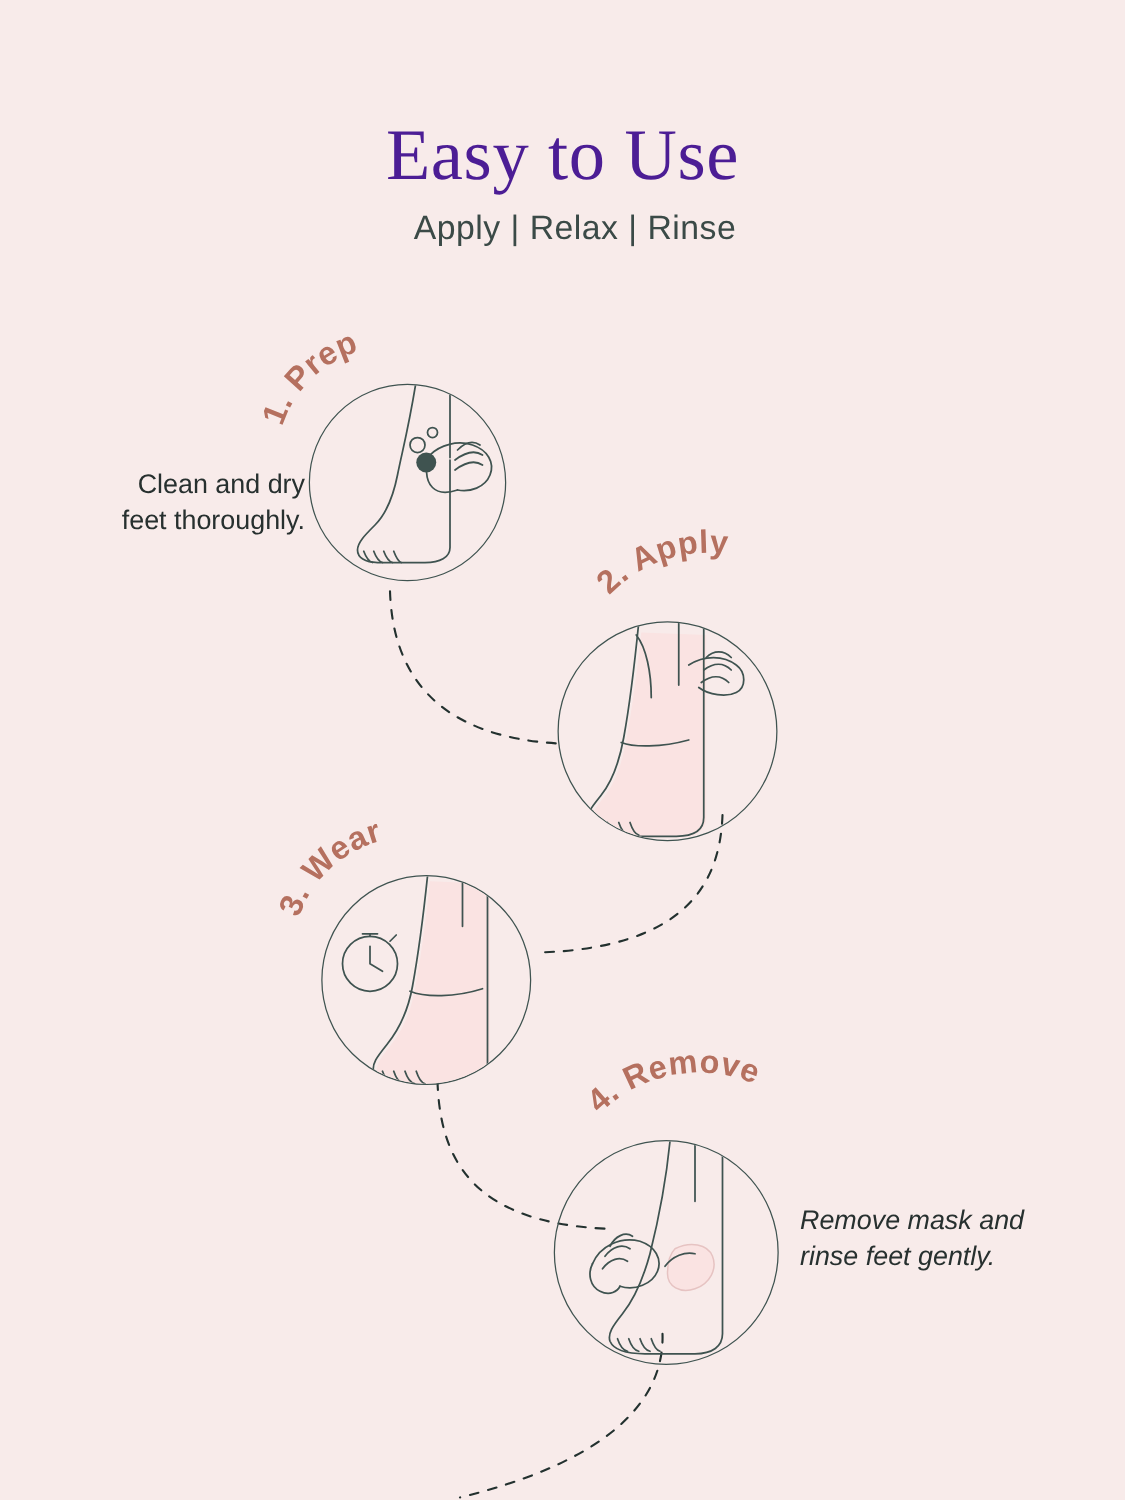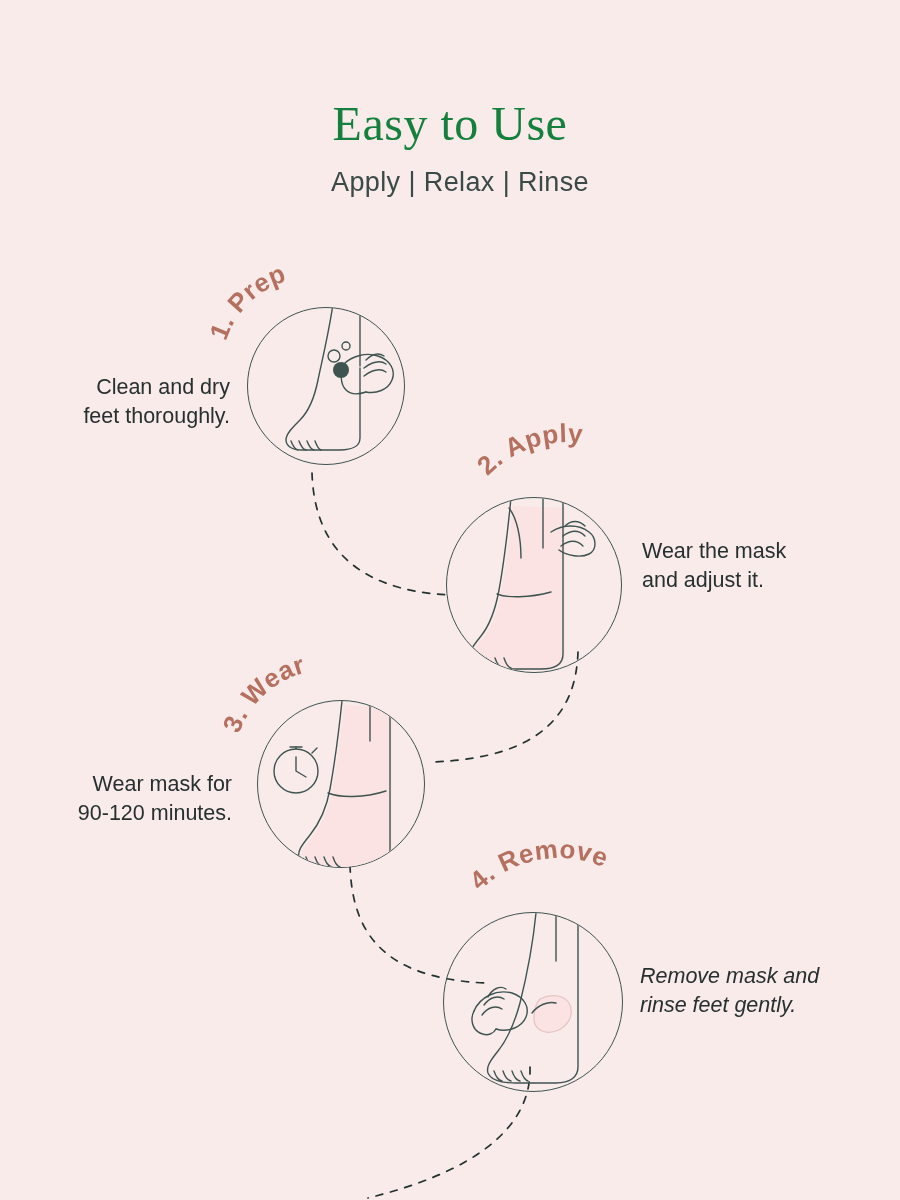--- a/index.html
+++ b/index.html
@@ -23,24 +23,24 @@
   
   .header {
     position: absolute;
     top: 92px;
     left: 0;
     width: 900px;
     text-align: center;
   }
   .title {
     font-family: "Liberation Serif", serif;
-    font-size: 48px;
+    font-size: 58px;
     line-height: 64px;
     letter-spacing: 0.5px;
-    color: #15803d;
+    color: #4c1d95;
     font-weight: 400;
   }
   .subtitle {
     margin-top: 10px;
     font-family: "Liberation Sans", sans-serif;
     font-size: 27px;
     line-height: 32px;
     color: #3b4a47;
     letter-spacing: 0.4px;
     padding-left: 20px;
@@ -133,21 +133,21 @@
         <circle cx="98" cy="38" r="4"></circle>
         <circle cx="86" cy="48" r="6"></circle>
         <circle cx="93" cy="62" r="8" fill="#3f5350" stroke="none"></circle>
       </g>
     </svg>
   </div>
   <svg class="arc-text" style="left:215px; top:272px; width:200px; height:80px;" viewBox="0 0 200 80">
     <path id="arc1" d="M10 72 A 92 92 0 0 1 112 6" fill="none"></path>
     <text><textPath href="#arc1" startOffset="2%">1. Prep</textPath></text>
   </svg>
-  <div class="step-caption caption-left" style="left:30px; top:373px; width:200px;">Clean and dry
+  <div class="step-caption caption-left" style="left:44px; top:373px; width:200px;">Clean and dry
 feet thoroughly.</div>
 
   <div class="step-circle" style="left:446px; top:497px; width:176px; height:176px;">
     <svg width="176" height="176" viewBox="0 0 176 176">
 
       <path d="M66 8 C 62 46, 58 72, 54 94 C 50 116, 44 130, 36 140 C 28 150, 24 156, 26 162 C 29 169, 40 172, 54 172 L 96 172 C 110 172, 118 166, 118 156 L 118 10 Z" fill="#fae3e2" stroke="none"></path>
       <g fill="none" stroke="#3f5350" stroke-width="1.4" stroke-linecap="round" stroke-linejoin="round">
 
         <path d="M64 0 C 60 40, 56 70, 52 92 C 48 114, 42 128, 34 138 C 26 148, 21 154, 23 161 C 26 168, 38 171, 52 171 L 94 171 C 108 171, 116 166, 116 156 L 116 4"></path>
         <path d="M96 0 L 96 50"></path>
@@ -165,22 +165,20 @@
         <path d="M114 48 C 122 42, 130 42, 136 48"></path>
 
         <path d="M62 10 C 70 20, 74 40, 74 60"></path>
       </g>
     </svg>
   </div>
   <svg class="arc-text" style="left:478px; top:438px; width:220px; height:90px;" viewBox="0 0 220 90">
     <path id="arc2" d="M8 40 A 110 110 0 0 1 130 12 A 110 110 0 0 1 176 82" fill="none"></path>
     <text><textPath href="#arc2" startOffset="1%">2. Apply</textPath></text>
   </svg>
-  <div class="step-caption caption-right" style="left:642px; top:537px; width:230px;">Wear the mask
-and adjust it.</div>
 
   <div class="step-circle" style="left:257px; top:700px; width:168px; height:168px;">
     <svg width="168" height="168" viewBox="0 0 168 168">
 
       <path d="M86 4 C 82 42, 78 68, 74 90 C 70 112, 62 126, 54 136 C 46 146, 42 152, 44 158 C 47 165, 58 168, 72 168 L 112 168 C 126 168, 134 162, 134 152 L 134 6 Z" fill="#fae3e2" stroke="none"></path>
       <g fill="none" stroke="#3f5350" stroke-width="1.4" stroke-linecap="round" stroke-linejoin="round">
         <path d="M84 0 C 80 38, 76 66, 72 88 C 68 110, 60 124, 52 134 C 44 144, 39 150, 41 157 C 44 164, 56 167, 70 167 L 110 167 C 124 167, 132 162, 132 152 L 132 2"></path>
         <path d="M112 0 L 112 40"></path>
 
         <path d="M48 156 q3 9 8 10"></path>
@@ -195,22 +193,20 @@
         <path d="M32 46 L 44 46"></path>
         <path d="M38 46 L 38 48"></path>
         <path d="M54 52 L 59 47"></path>
       </g>
     </svg>
   </div>
   <svg class="arc-text" style="left:228px; top:665px; width:210px; height:80px;" viewBox="0 0 210 80">
     <path id="arc3" d="M10 72 A 96 96 0 0 1 120 6" fill="none"></path>
     <text><textPath href="#arc3" startOffset="2%">3. Wear</textPath></text>
   </svg>
-  <div class="step-caption caption-left" style="left:20px; top:770px; width:212px;">Wear mask for
-90-120 minutes.</div>
 
   <div class="step-circle" style="left:443px; top:912px; width:180px; height:180px;">
     <svg width="180" height="180" viewBox="0 0 180 180">
 
       <path d="M96 86 C 108 80, 122 82, 126 92 C 130 102, 124 114, 112 118 C 100 122, 90 116, 90 106 C 90 98, 92 90, 96 86 Z" fill="#fae3e2" stroke="#e6c3c2" stroke-width="1.2"></path>
       <g fill="none" stroke="#3f5350" stroke-width="1.4" stroke-linecap="round" stroke-linejoin="round">
 
         <path d="M92 0 C 88 40, 82 66, 76 90 C 70 112, 62 128, 54 138 C 46 148, 42 154, 44 160 C 47 167, 58 170, 72 170 L 112 170 C 126 170, 134 164, 134 154 L 134 2"></path>
         <path d="M112 0 L 112 48"></path>
 

